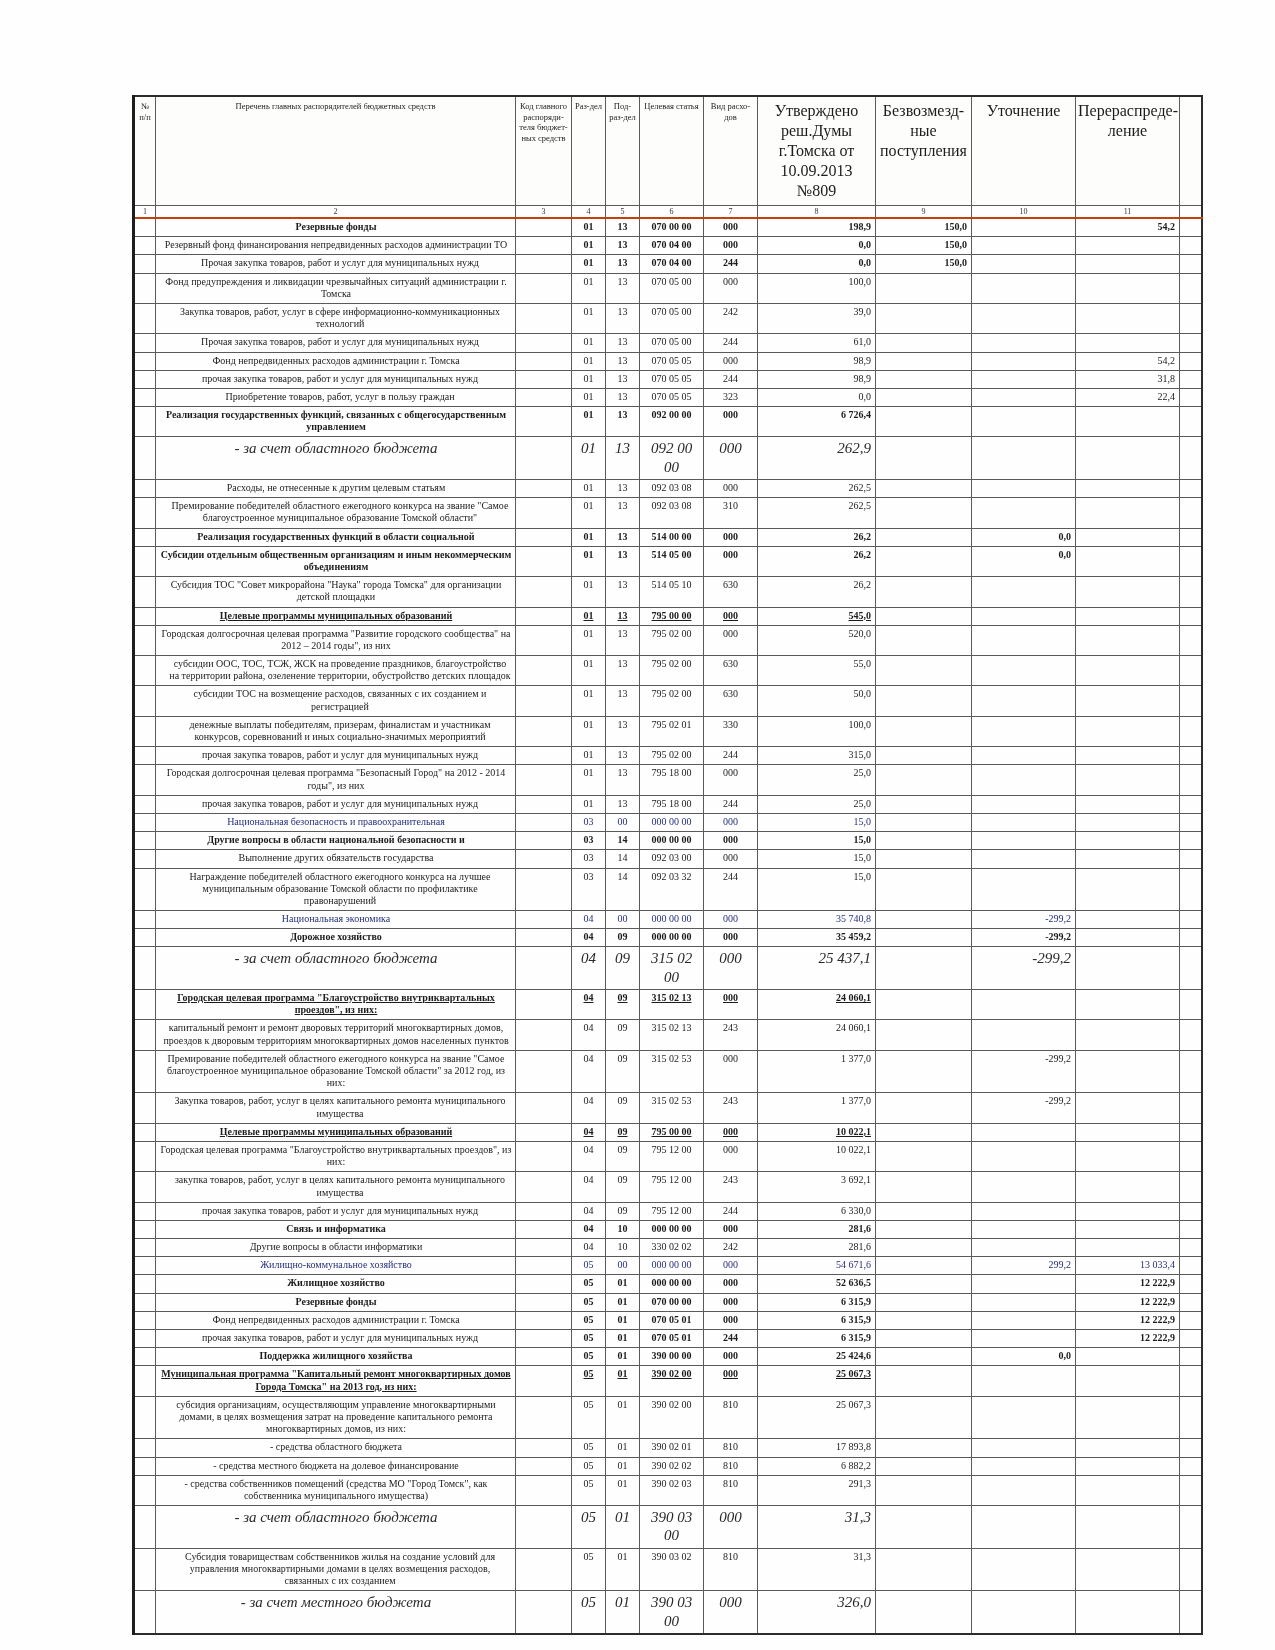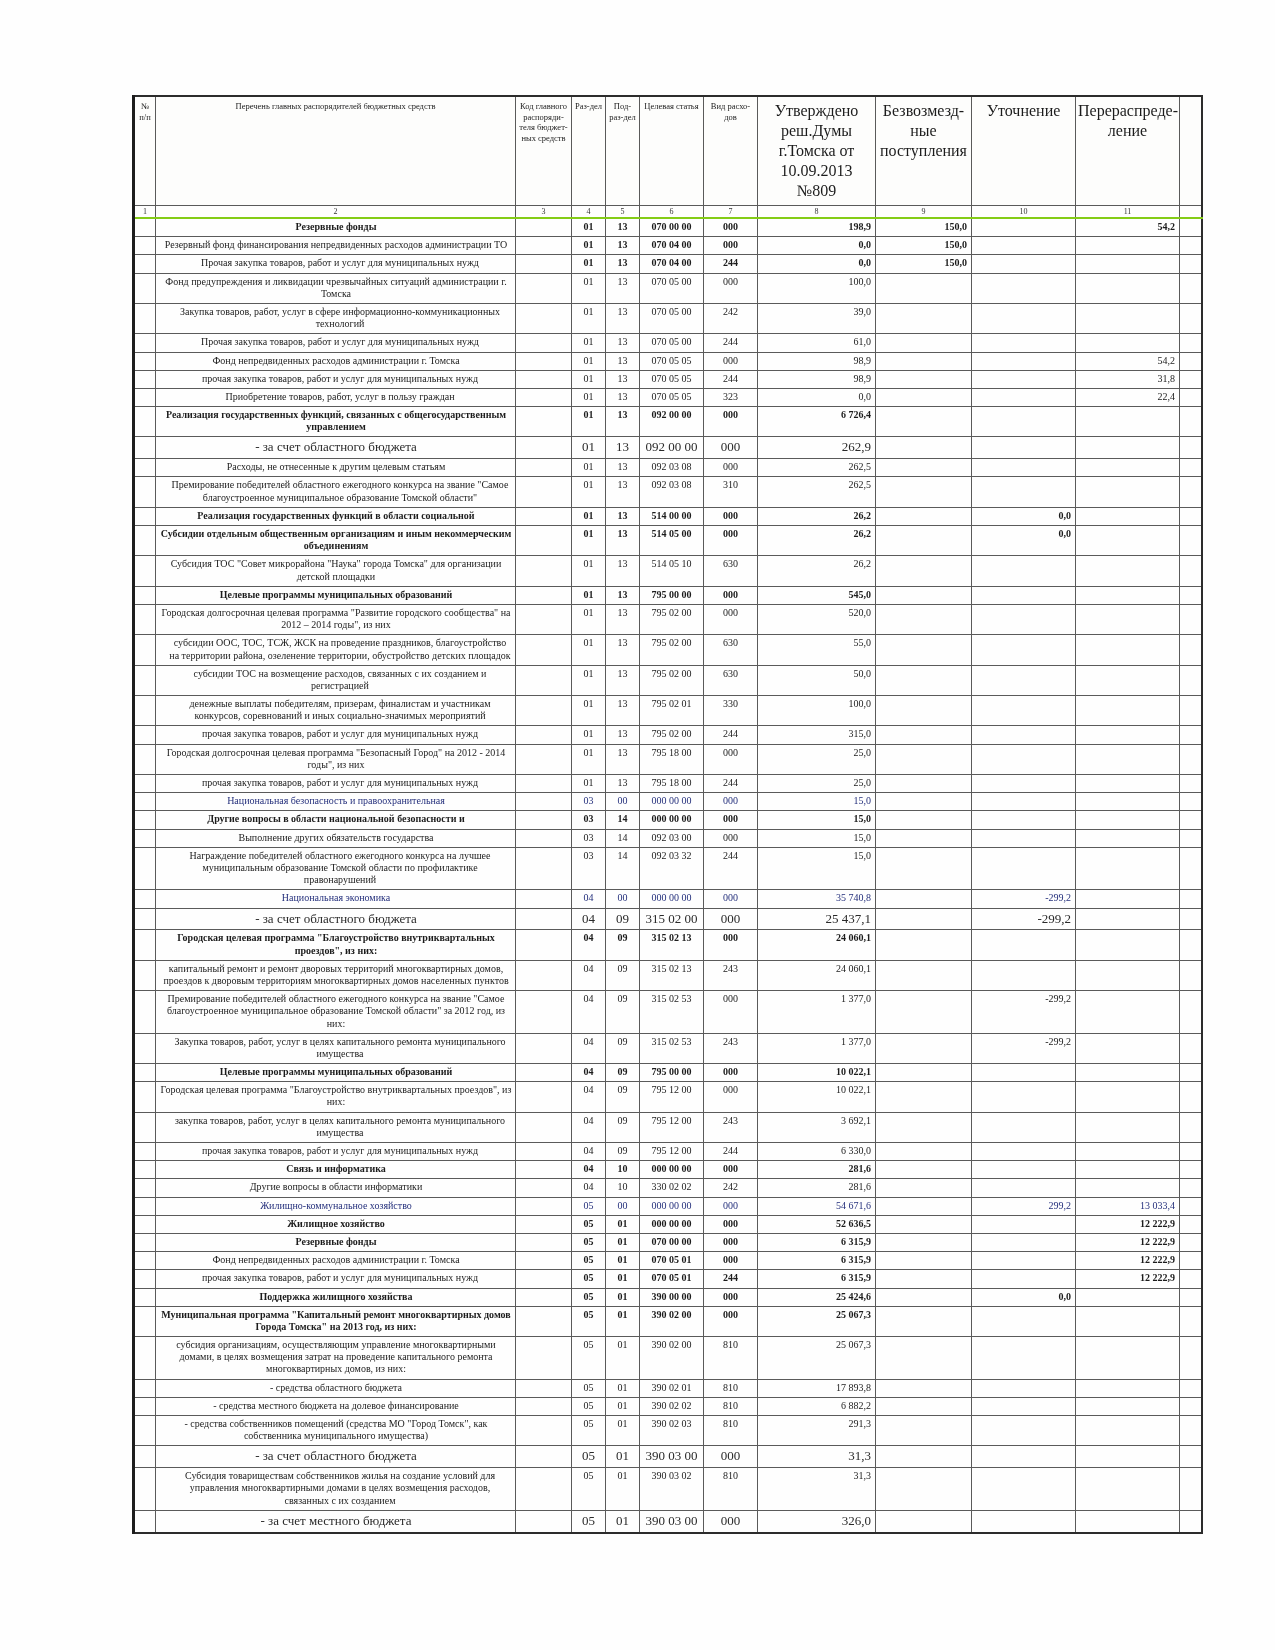--- a/index.html
+++ b/index.html
@@ -19,32 +19,32 @@
   table.budget th, table.budget td { border:1px solid #5a5a5a; overflow:hidden; }
   thead tr.labels th {
     font-weight:normal; vertical-align:top; text-align:center;
     padding:4px 2px; line-height:1.25; background:#fdfdfc;
   }
   thead th.small { font-size:8.5px; }
   thead th.big  { font-size:16px; padding-top:8px; }
   thead tr.nums th {
     font-weight:normal; font-size:8px; text-align:center; padding:1px 0; color:#333;
   }
-  thead { border-bottom:2px solid #84cc16; }
+  thead { border-bottom:2px solid #c2410c; }
 
   tbody td { padding:2px 3px 3px 3px; font-size:10px; line-height:1.22; vertical-align:top; }
   td.cname { text-align:center; padding-left:4px; }
   td.cname.ind { padding-left:12px; }
   td.code { text-align:center; }
   td.num  { text-align:right; padding-right:4px; }
 
   tr.bold td { font-weight:bold; }
-  tr.italic td { font-size:13px; color:#2a2a2a; }
+  tr.italic td { font-style:italic; font-size:15px; color:#2a2a2a; }
   tr.hdr td { font-weight:normal; color:#25307c; }
-  tr.undl td { }
+  tr.undl td { text-decoration:underline; }
   tr.numbold td:not(.cname) { font-weight:bold; }
 </style>
 </head>
 <body>
 
 <div class="page">
   <table class="budget">
     <colgroup>
       <col style="width:22px">
         <col style="width:360px">
@@ -489,20 +489,34 @@
           <td class="code">04</td>
           <td class="code">00</td>
           <td class="code">000 00 00</td>
           <td class="code">000</td>
           <td class="num">35 740,8</td>
           <td class="num"></td>
           <td class="num">-299,2</td>
           <td class="num"></td>
           <td class="code"></td>
         </tr>
+        <tr class="bold">
+          <td class="code"></td>
+          <td class="cname">Дорожное хозяйство</td>
+          <td class="code"></td>
+          <td class="code">04</td>
+          <td class="code">09</td>
+          <td class="code">000 00 00</td>
+          <td class="code">000</td>
+          <td class="num">35 459,2</td>
+          <td class="num"></td>
+          <td class="num">-299,2</td>
+          <td class="num"></td>
+          <td class="code"></td>
+        </tr>
         <tr class="italic">
           <td class="code"></td>
           <td class="cname">- за счет областного бюджета</td>
           <td class="code"></td>
           <td class="code">04</td>
           <td class="code">09</td>
           <td class="code">315 02 00</td>
           <td class="code">000</td>
           <td class="num">25 437,1</td>
           <td class="num"></td>

